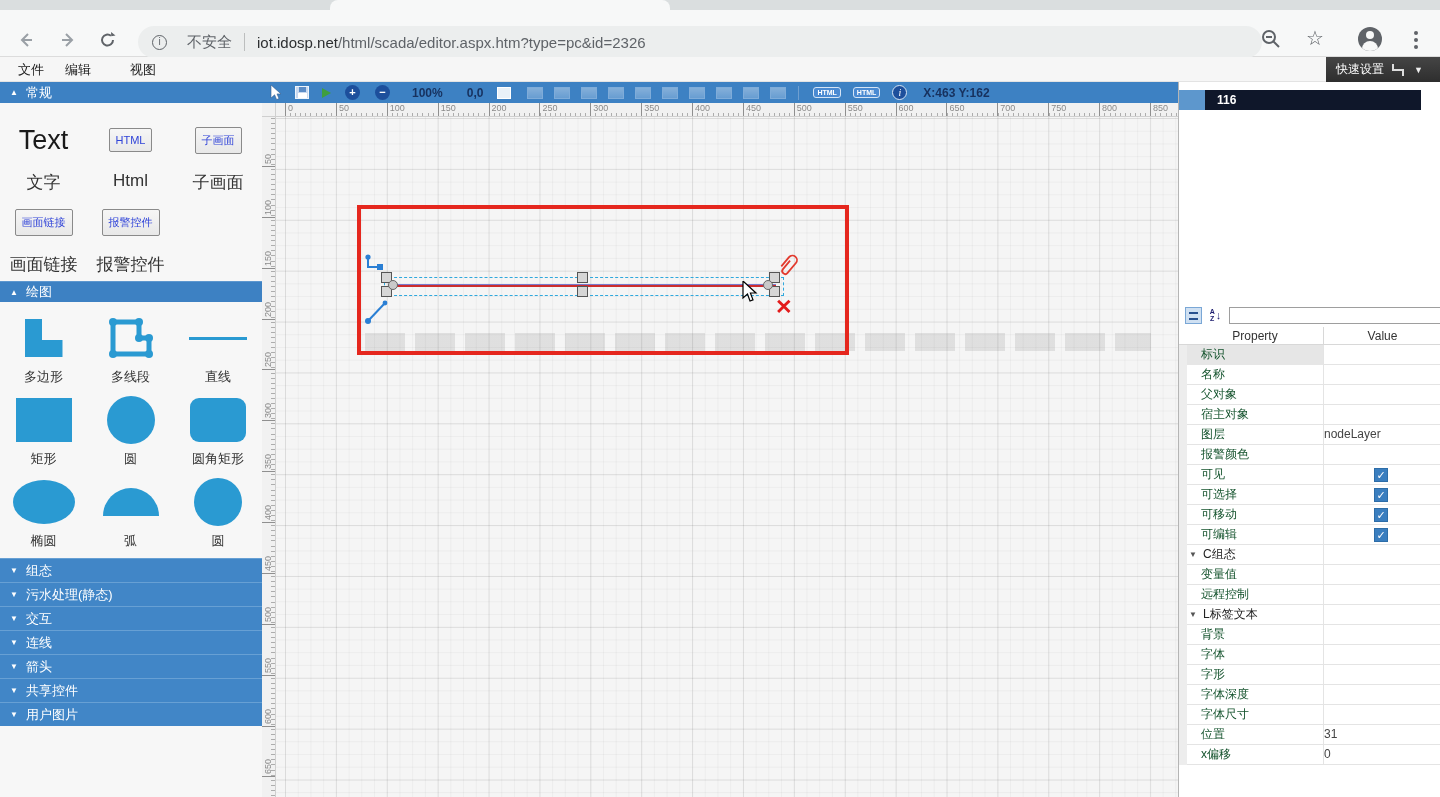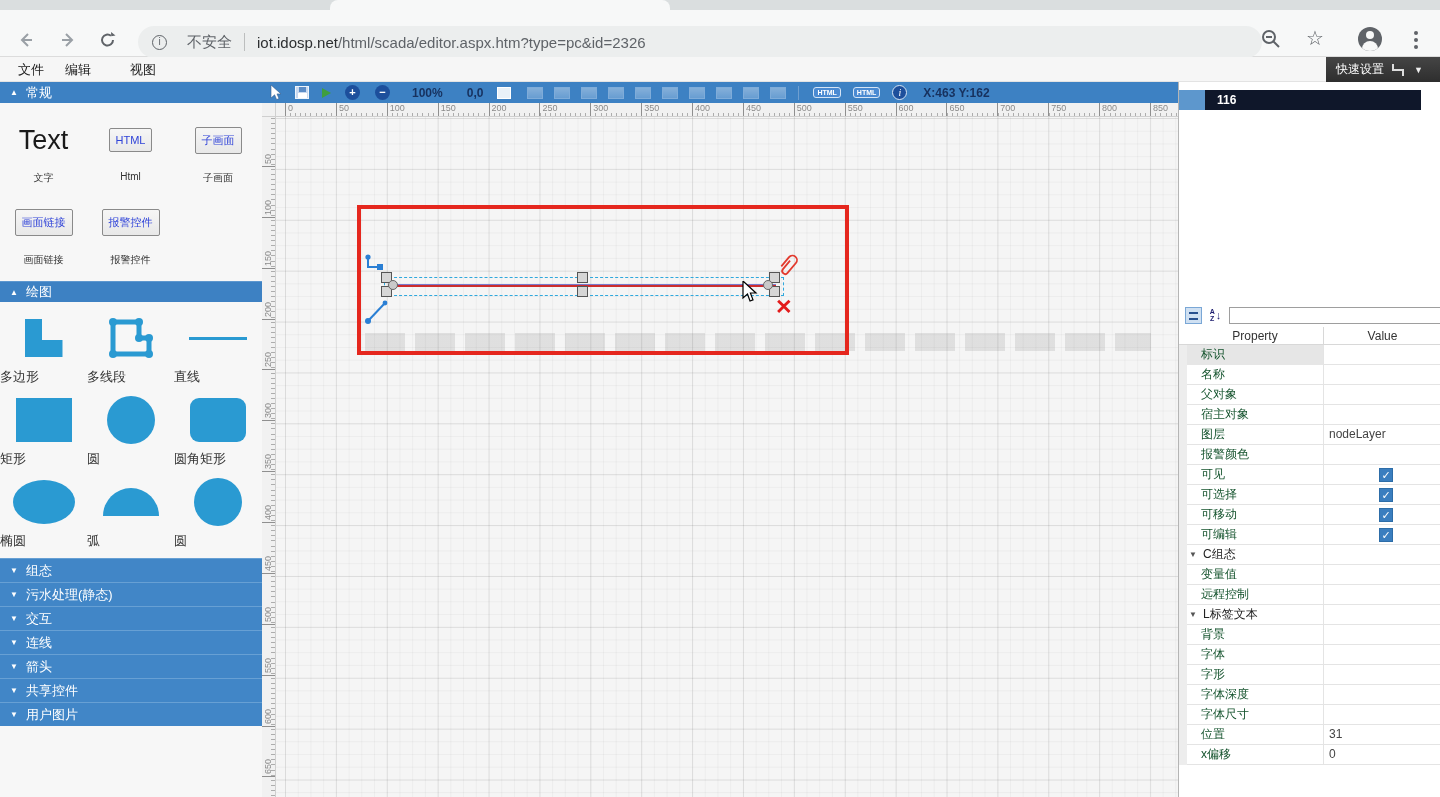--- a/index.html
+++ b/index.html
@@ -36,23 +36,23 @@
 
   
   #sidebar { position:absolute; left:0; top:82px; width:262px; height:715px; background:#f7f7f7; }
   .panel-hdr { height:21px; background:#3d81c3; color:#fff; font-size:13px; display:flex; align-items:center; border-top:1px solid #5d97cf; }
   .panel-hdr .tri { font-size:8px; margin:0 8px 0 10px; }
   #general-grid { display:grid; grid-template-columns:87px 87px 88px; padding-top:14px; }
   .gen-cell { display:flex; flex-direction:column; align-items:center; height:82px; }
   .gen-prev { height:46px; display:flex; align-items:center; justify-content:center; }
   .gen-text-sample { font-size:27px; color:#1a1a1a; }
   .gen-btn { background:linear-gradient(#f6f6f6,#e8e8e8); border:1px solid #8a8a8a; border-radius:2px; color:#2f43d8; font-size:11px; padding:5px 6px; white-space:nowrap; }
-  .gen-cap { font-size:10px; color:#333; margin-top:8px; }
+  .gen-cap { font-size:17px; color:#333; margin-top:8px; }
   #draw-grid { display:grid; grid-template-columns:87px 87px 88px; padding-top:10px; }
-  .draw-cell { display:flex; flex-direction:column; height:82px; }
+  .draw-cell { display:flex; flex-direction:column; align-items:center; height:82px; }
   .draw-prev { height:52px; display:flex; align-items:center; justify-content:center; }
   .draw-cap { font-size:13px; color:#333; margin-top:4px; }
   .shp { background:#2a9ad2; }
   .shp-polygon { width:38px; height:38px; clip-path:polygon(0 0,46% 0,46% 55%,100% 55%,100% 100%,0 100%); }
   .shp-line { width:58px; height:3px; }
   .shp-rect { width:56px; height:44px; }
   .shp-circle { width:48px; height:48px; border-radius:50%; }
   .shp-roundrect { width:56px; height:44px; border-radius:9px; }
   .shp-ellipse { width:62px; height:44px; border-radius:50%; }
   .shp-arc { width:56px; height:28px; border-radius:56px 56px 0 0; }
@@ -112,21 +112,21 @@
   #az-ic .lets { font-size:7px; line-height:7px; font-weight:bold; text-align:center; }
   #az-ic .arr { font-size:11px; margin-left:1px; }
   #rp-filter { margin-left:8px; width:216px; height:17px; border:1px solid #9e9e9e; background:#fff; font-size:11px; padding:0 3px; }
   #grid-hdr { position:absolute; left:0; top:245px; width:262px; height:18px; border-bottom:1px solid #d8d8d8; font-size:12px; color:#333; }
   #grid-hdr .ph { position:absolute; left:8px; width:136px; text-align:center; line-height:18px; }
   #grid-hdr .vh { position:absolute; left:144px; width:118px; text-align:center; line-height:18px; border-left:1px solid #d8d8d8; height:18px; }
   #rp-rows { position:absolute; left:0; top:263px; width:262px; height:452px; overflow:hidden; }
   .prow { position:relative; width:262px; height:20px; border-bottom:1px solid #e4e4e4; }
   .prow .gut { position:absolute; left:0; top:0; width:8px; height:20px; background:#ededed; }
   .prow .lab { position:absolute; left:8px; top:0; width:136px; height:20px; line-height:19px; font-size:12px; color:#14532d; padding-left:14px; white-space:nowrap; overflow:hidden; }
-  .prow .val { position:absolute; left:144px; top:0; width:118px; height:20px; line-height:19px; font-size:12px; color:#444; border-left:1px solid #e4e4e4; padding-left:5px; }
+  .prow .val { position:absolute; left:144px; top:0; width:118px; height:20px; line-height:19px; font-size:12px; color:#444; border-left:1px solid #e4e4e4; }
   .prow.selected .lab { background:#e6e6e6; }
   .prow.group .lab { padding-left:16px; color:#222; }
   .prow.group .gtri { position:absolute; left:10px; top:0; height:20px; line-height:19px; font-size:8px; color:#555; }
   .prow .chk { position:relative; margin:3px 0 0 50px; width:14px; height:14px; background:#3a7ebf; border:1px solid #2d6da8; color:#fff; font-size:11px; line-height:13px; text-align:center; }
   .prow .swatch { margin-top:2px; margin-left:0; width:112px; height:15px; background:#000; }
 </style>
 </head>
 <body>
 
 <div id="stage">

